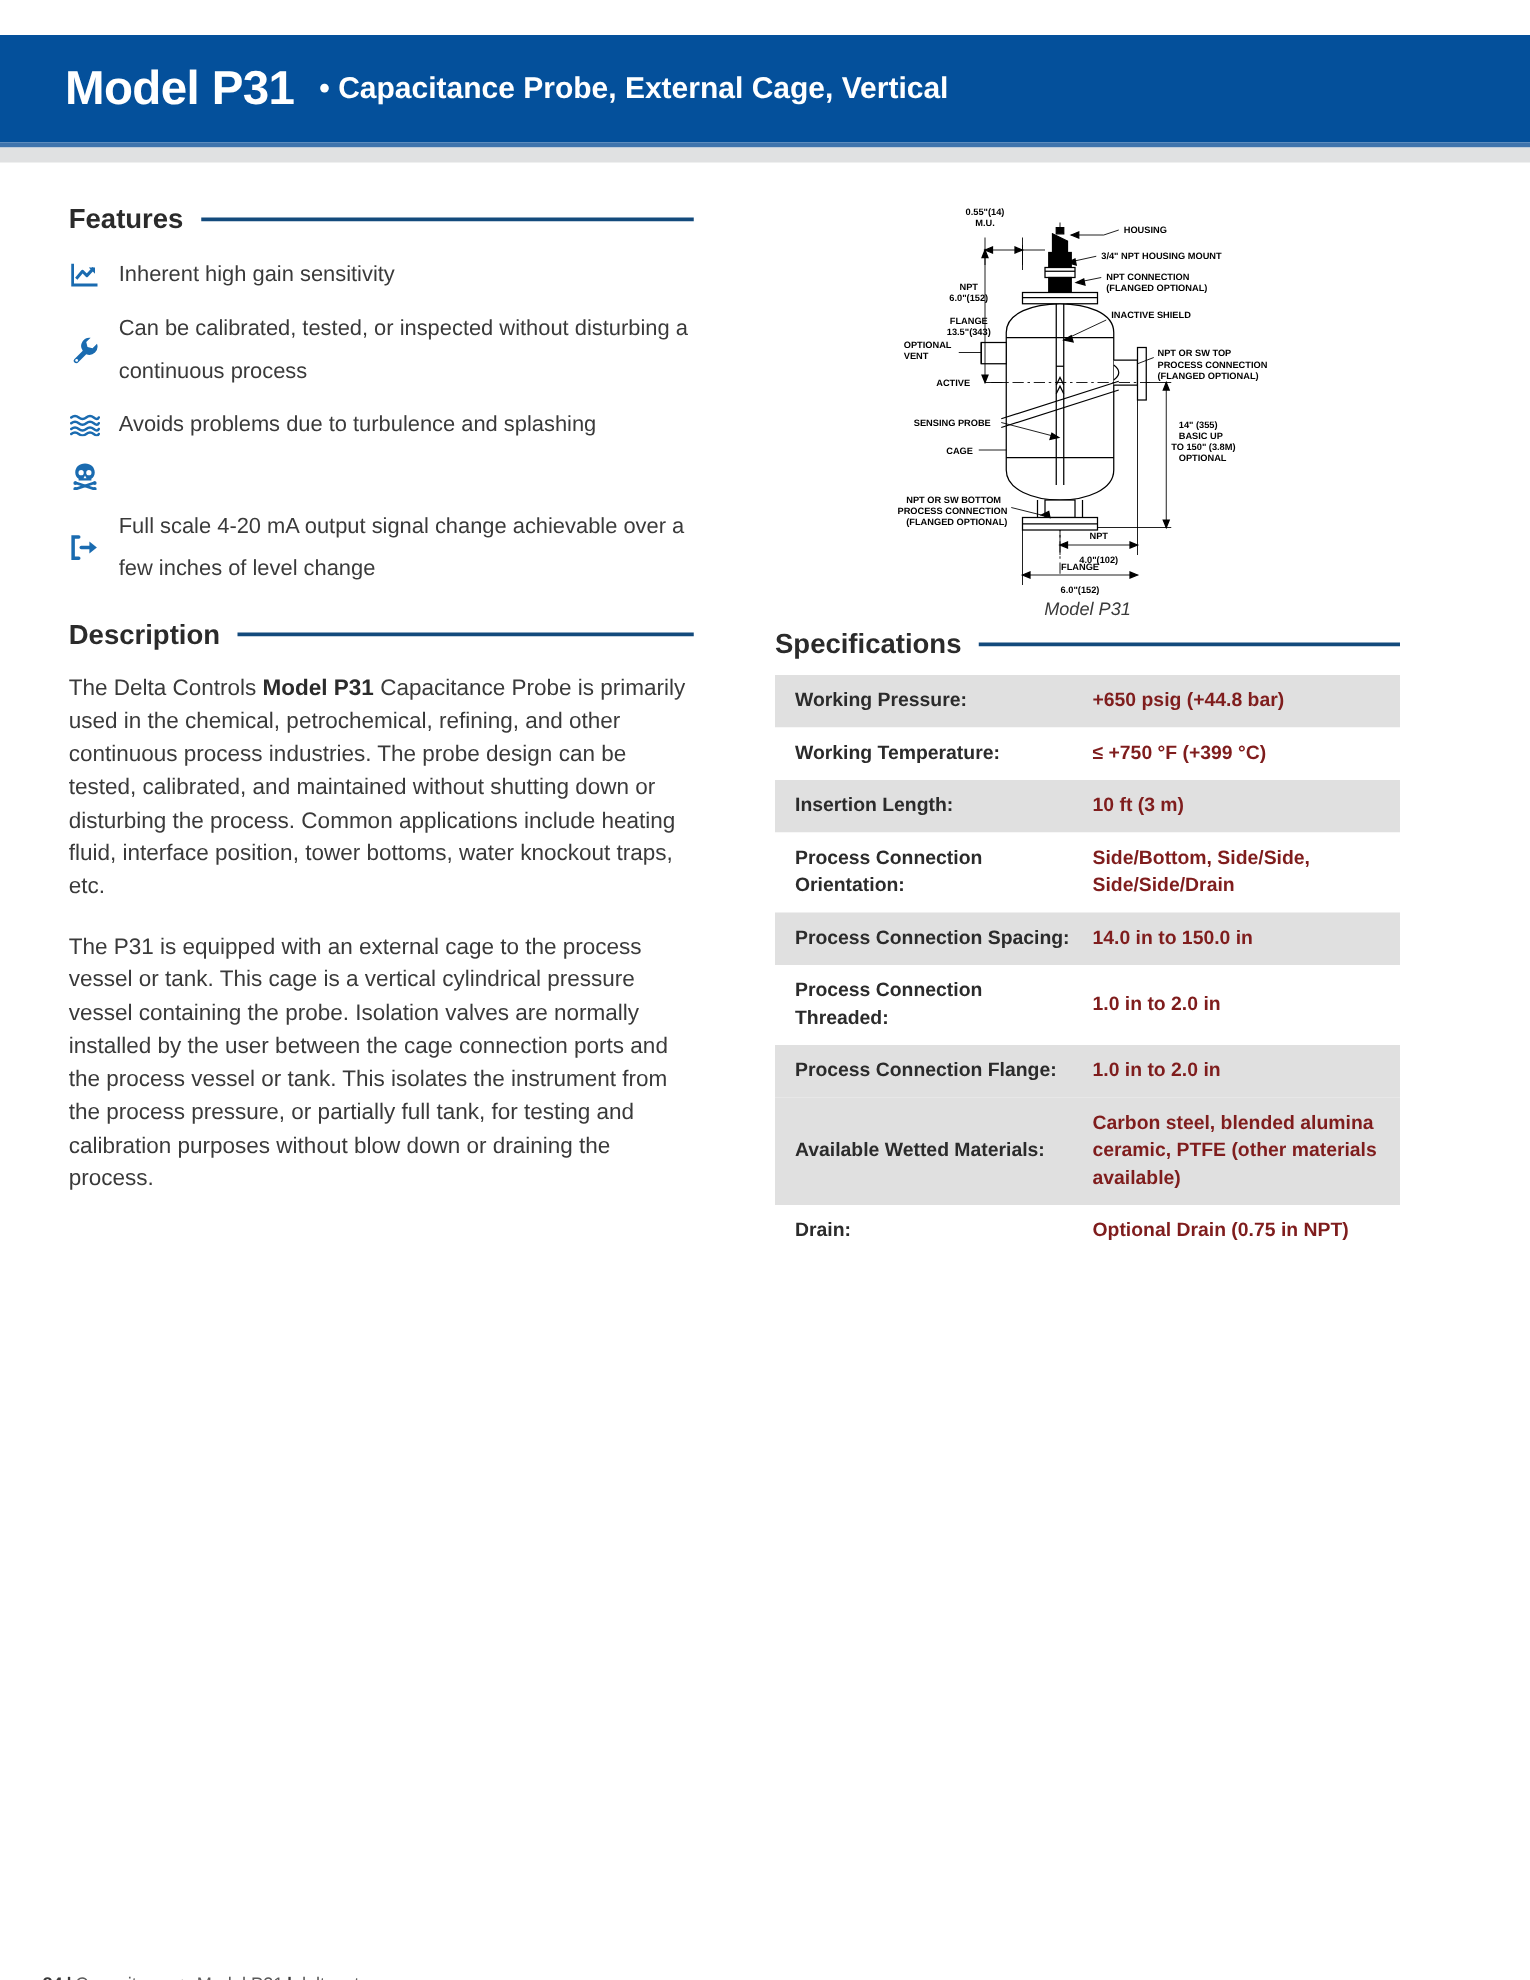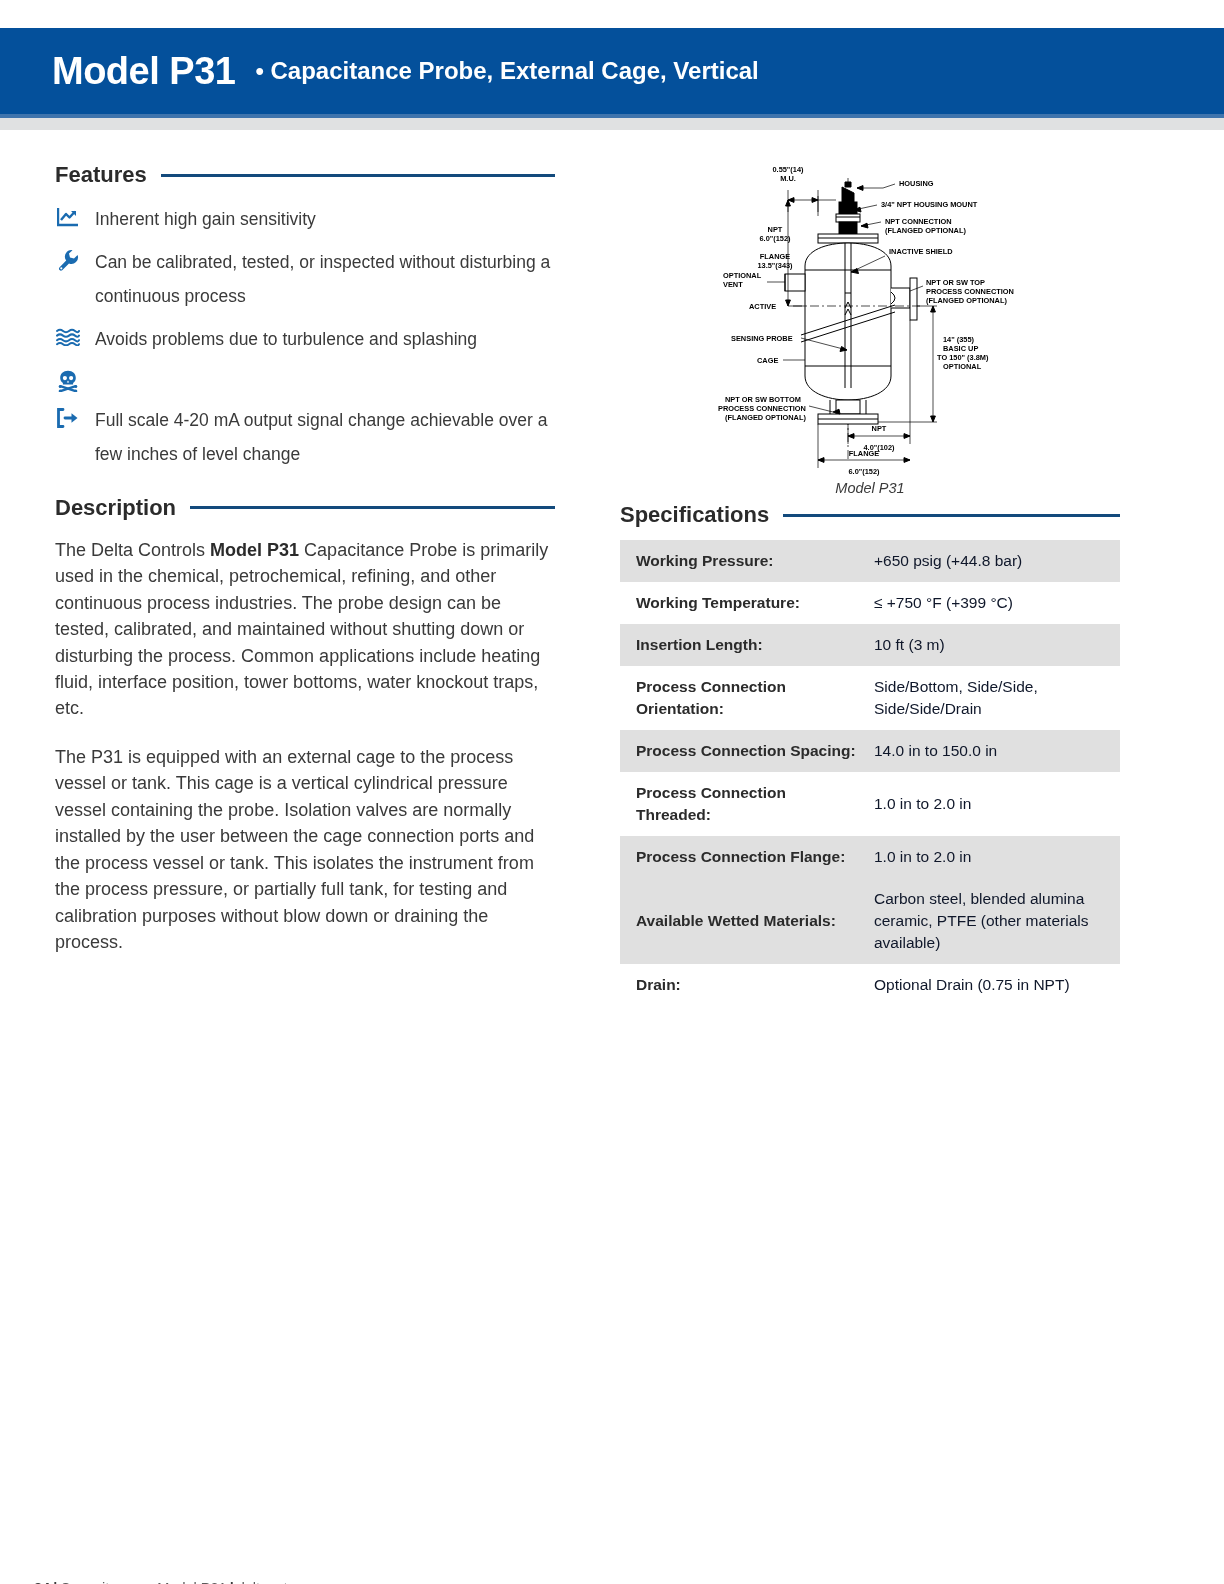--- a/index.html
+++ b/index.html
@@ -81,21 +81,21 @@
     left: 55px; top: 162px;
     width: 500px;
   }
   .features-list {
     margin: 14px 0 0 0;
     padding: 0;
     list-style: none;
   }
   .feature-item {
     display: flex;
-    align-items: flex-start;
+    align-items: center;
     gap: 14px;
     margin-bottom: 9px;
   }
   .feature-icon {
     flex: 0 0 26px;
     width: 26px; height: 26px;
     display: flex;
     align-items: center;
     justify-content: center;
     color: #1a6bb0;
@@ -157,22 +157,23 @@
     vertical-align: middle;
     font-size: 15.5px;
     line-height: 1.42;
   }
   .specs-table td.k {
     width: 220px;
     font-weight: bold;
     color: #2b2b2b;
   }
   .specs-table td.v {
-    color: #0f172a;
+    color: #7f1d1d;
     padding-left: 18px;
+    font-weight: bold;
   }
 
   
   .footer {
     position: absolute;
     left: 34px; top: 1580px;
     font-size: 14.5px;
     color: #5a5a5a;
     white-space: nowrap;
   }

